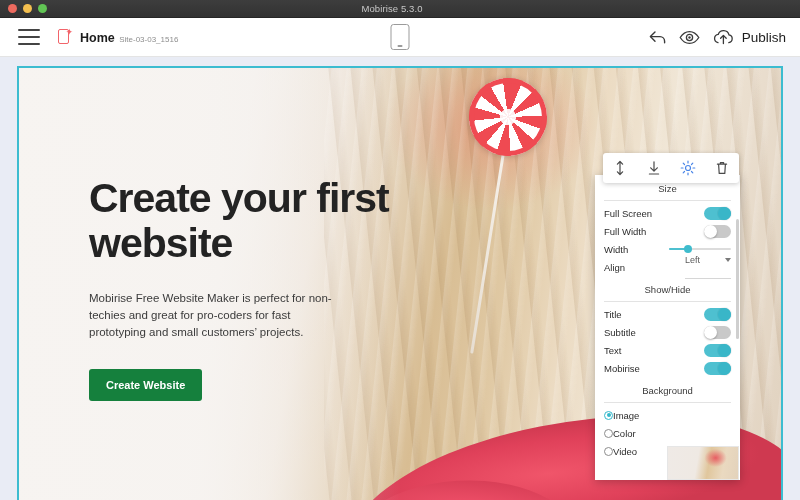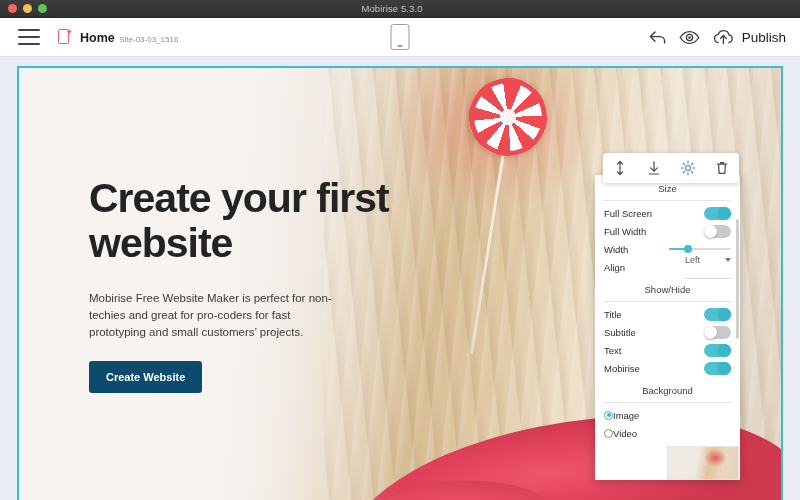--- a/index.html
+++ b/index.html
@@ -177,22 +177,22 @@
   }
   .hero-title {
     font-size: 41px; line-height: 45px; font-weight: bold;
     color: #232323; letter-spacing: -1px;
   }
   .hero-text {
     margin-top: 24px;
     font-size: 11.5px; line-height: 17px; color: #3b3b3b; width: 245px;
   }
   .hero-btn {
-    margin-top: 20px; display: inline-block;
-    background: #0c4a6e; color: #fff;
+    margin-top: 28px; display: inline-block;
+    background: #15803d; color: #fff;
     font-size: 11px; font-weight: bold;
     padding: 10px 17px; border-radius: 3px;
     border: none; cursor: pointer;
   }
 
   
   .block-toolbar {
     position: absolute; top: 85px; right: 42px;
     height: 30px; display: flex; align-items: center;
     background: #fff; border-radius: 3px;
@@ -484,20 +484,24 @@
 
         <div class="sec-title">Background</div>
         <div class="sec-rule"></div>
 
         <div class="radio-row">
           <span class="radio sel"></span>
           <span class="lbl">Image</span>
         </div>
         <div class="radio-row">
           <span class="radio"></span>
+          <span class="lbl">Color</span>
+        </div>
+        <div class="radio-row">
+          <span class="radio"></span>
           <span class="lbl">Video</span>
         </div>
       </div>
 
       <div class="thumb"></div>
       <div class="panel-scroll"></div>
     </div>
   </div>
 </div>
 

